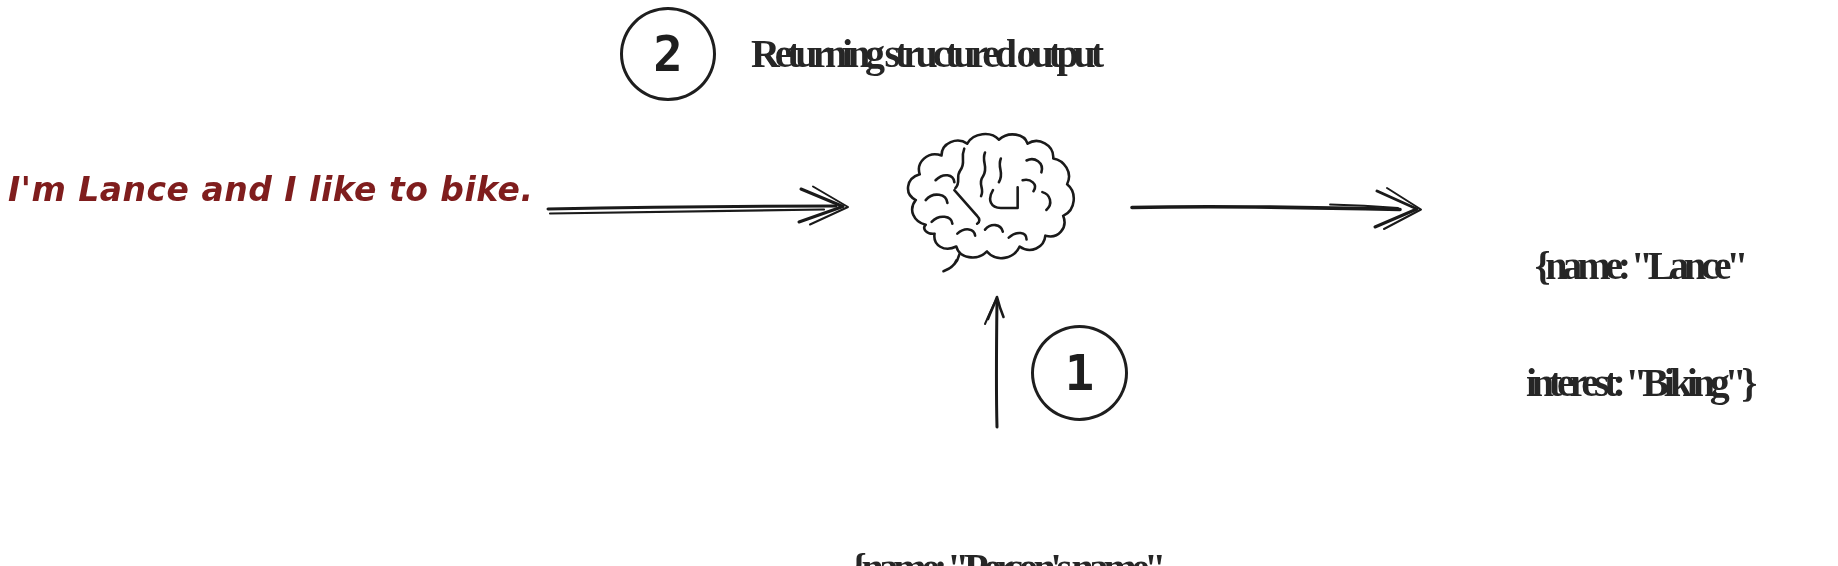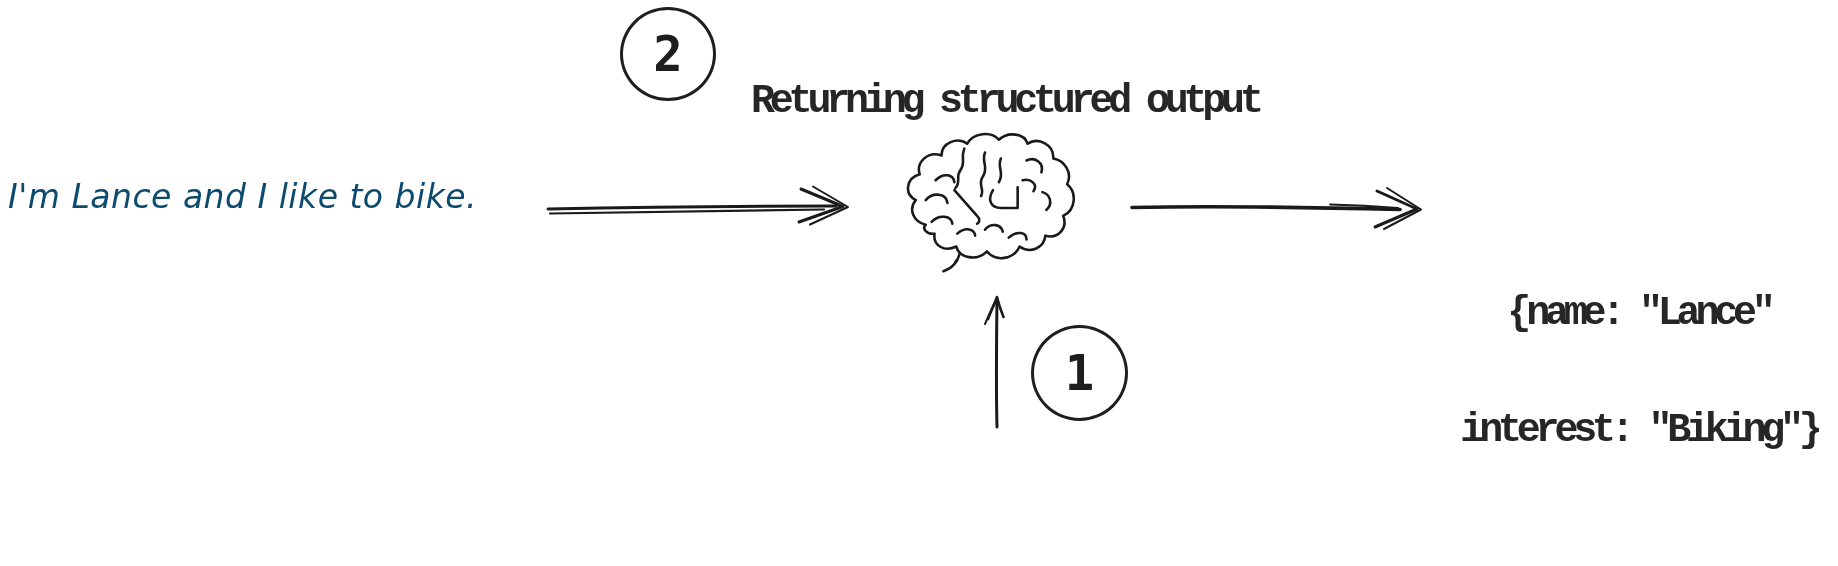--- a/index.html
+++ b/index.html
@@ -7,27 +7,26 @@
     position: relative;
     width: 1838px;
     height: 566px;
     background: #ffffff;
     overflow: hidden;
     font-family: "DejaVu Sans Mono", "Liberation Mono", monospace;
     color: #232323;
   }
   .abs { position: absolute; }
   .mono {
-    font-family: Liberation Mono, monospace;
+    font-family: Liberation Serif, serif;
     font-weight: bold;
     font-size: 40px;
     letter-spacing: -5.2px;
     color: #262626;
     white-space: pre;
-    margin-top: 48px;
   }
   .badge {
     position: absolute;
     border: 3.5px solid #1e1e1e;
     border-radius: 50%;
     background: #ffffff;
     display: flex;
     align-items: center;
     justify-content: center;
     font-family: "DejaVu Sans Mono", "Liberation Mono", monospace;
@@ -36,28 +35,28 @@
     color: #1e1e1e;
     box-sizing: border-box;
   }
   #badge-step-2 { left: 620px; top: 7px;  width: 96px; height: 94px; }
   #badge-step-1 { left: 1031px; top: 325px; width: 97px; height: 96px; }
   #diagram-title {
     left: 751px; top: 55px;
     transform: translateY(-54%);
   }
   #input-message {
-    left: 8px; top: 196px;
+    left: 8px; top: 189px;
     transform: translateY(-50%);
     font-family: cursive, "DejaVu Sans", sans-serif;
     font-style: italic;
-    font-weight: 400;
+    font-weight: 700;
     font-size: 33px;
     letter-spacing: 0.5px;
-    color: #0c4a6e;
+    color: #7f1d1d;
     white-space: pre;
   }
   #output-block {
     left: 1438px; top: 168px;
     width: 402px;
     text-align: center;
     line-height: 39px;
   }
   #schema-label {
     left: 615px; top: 380px;

